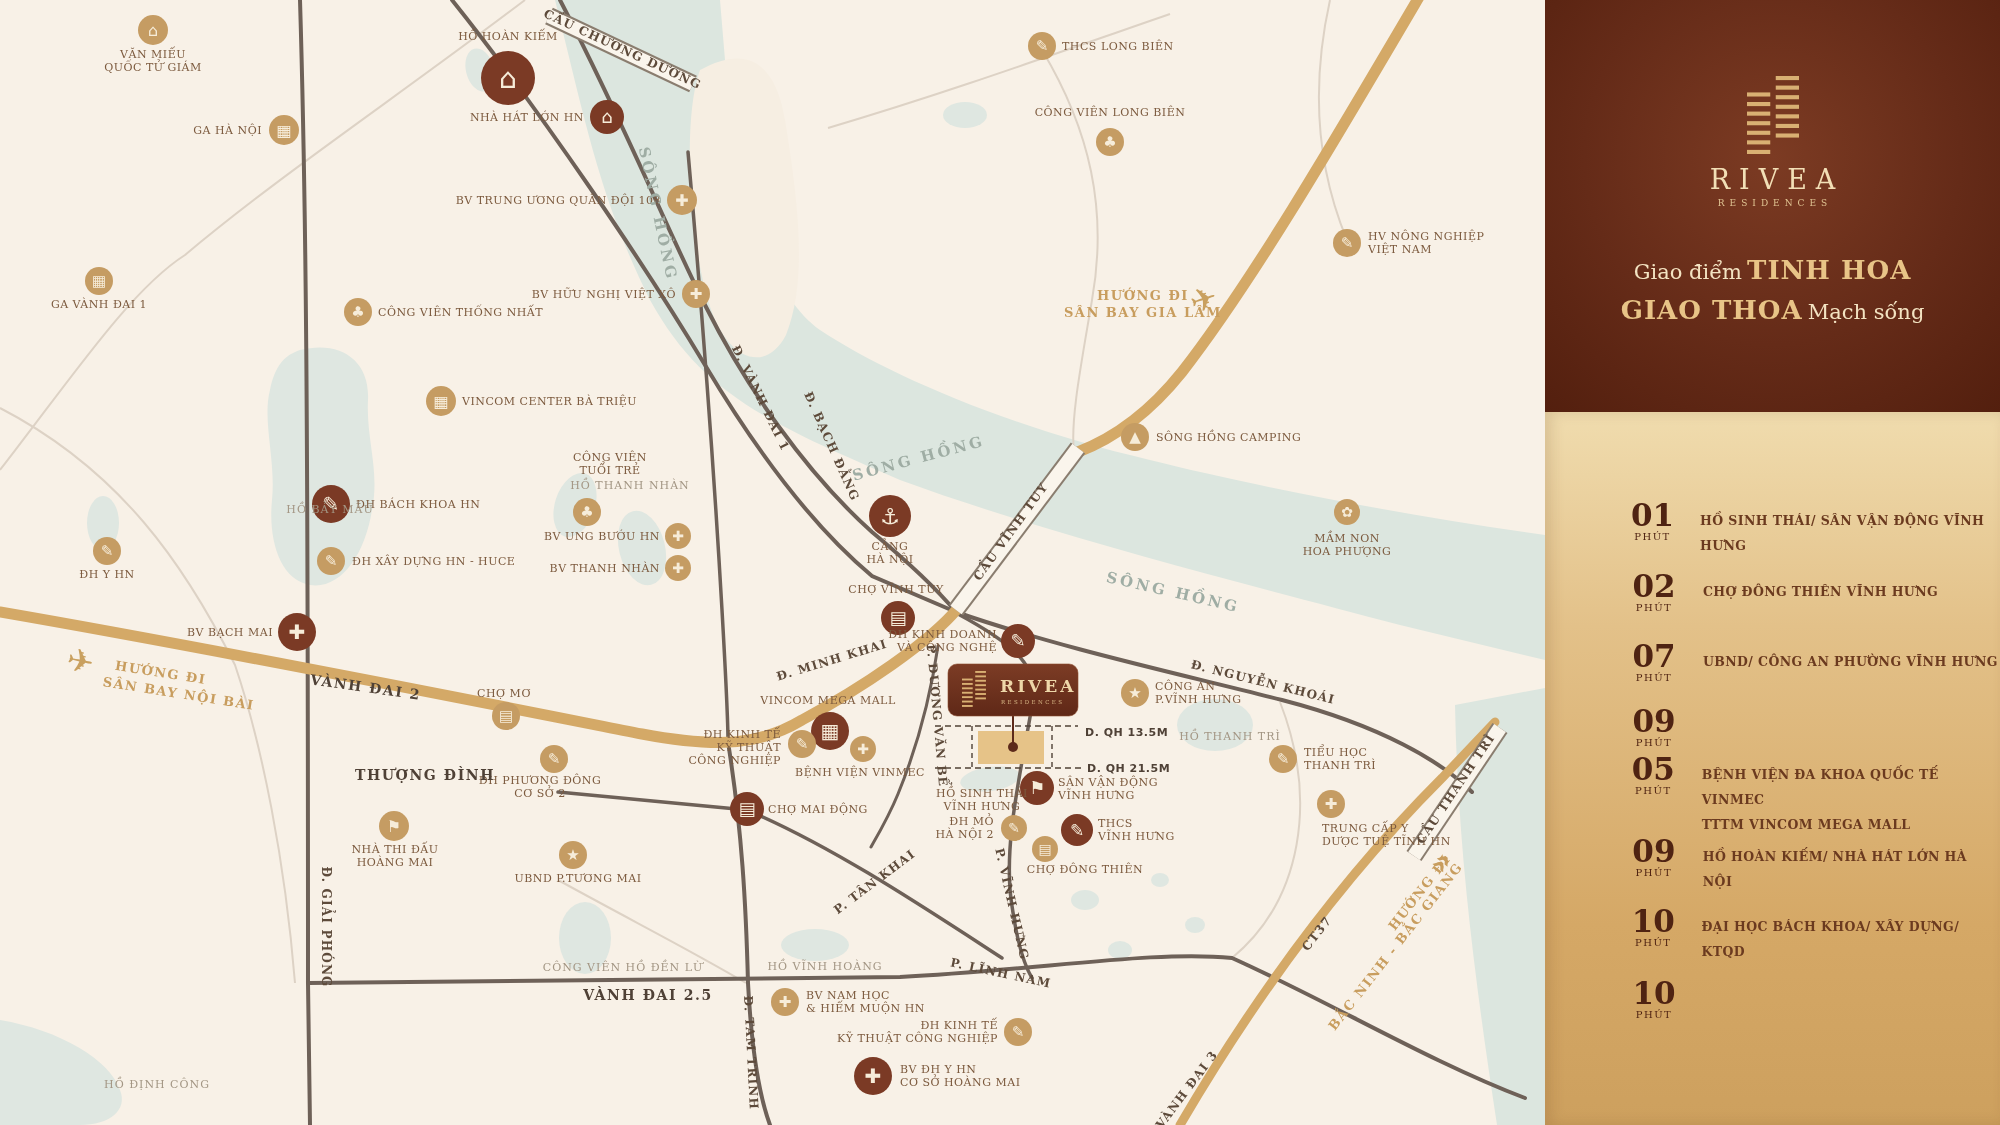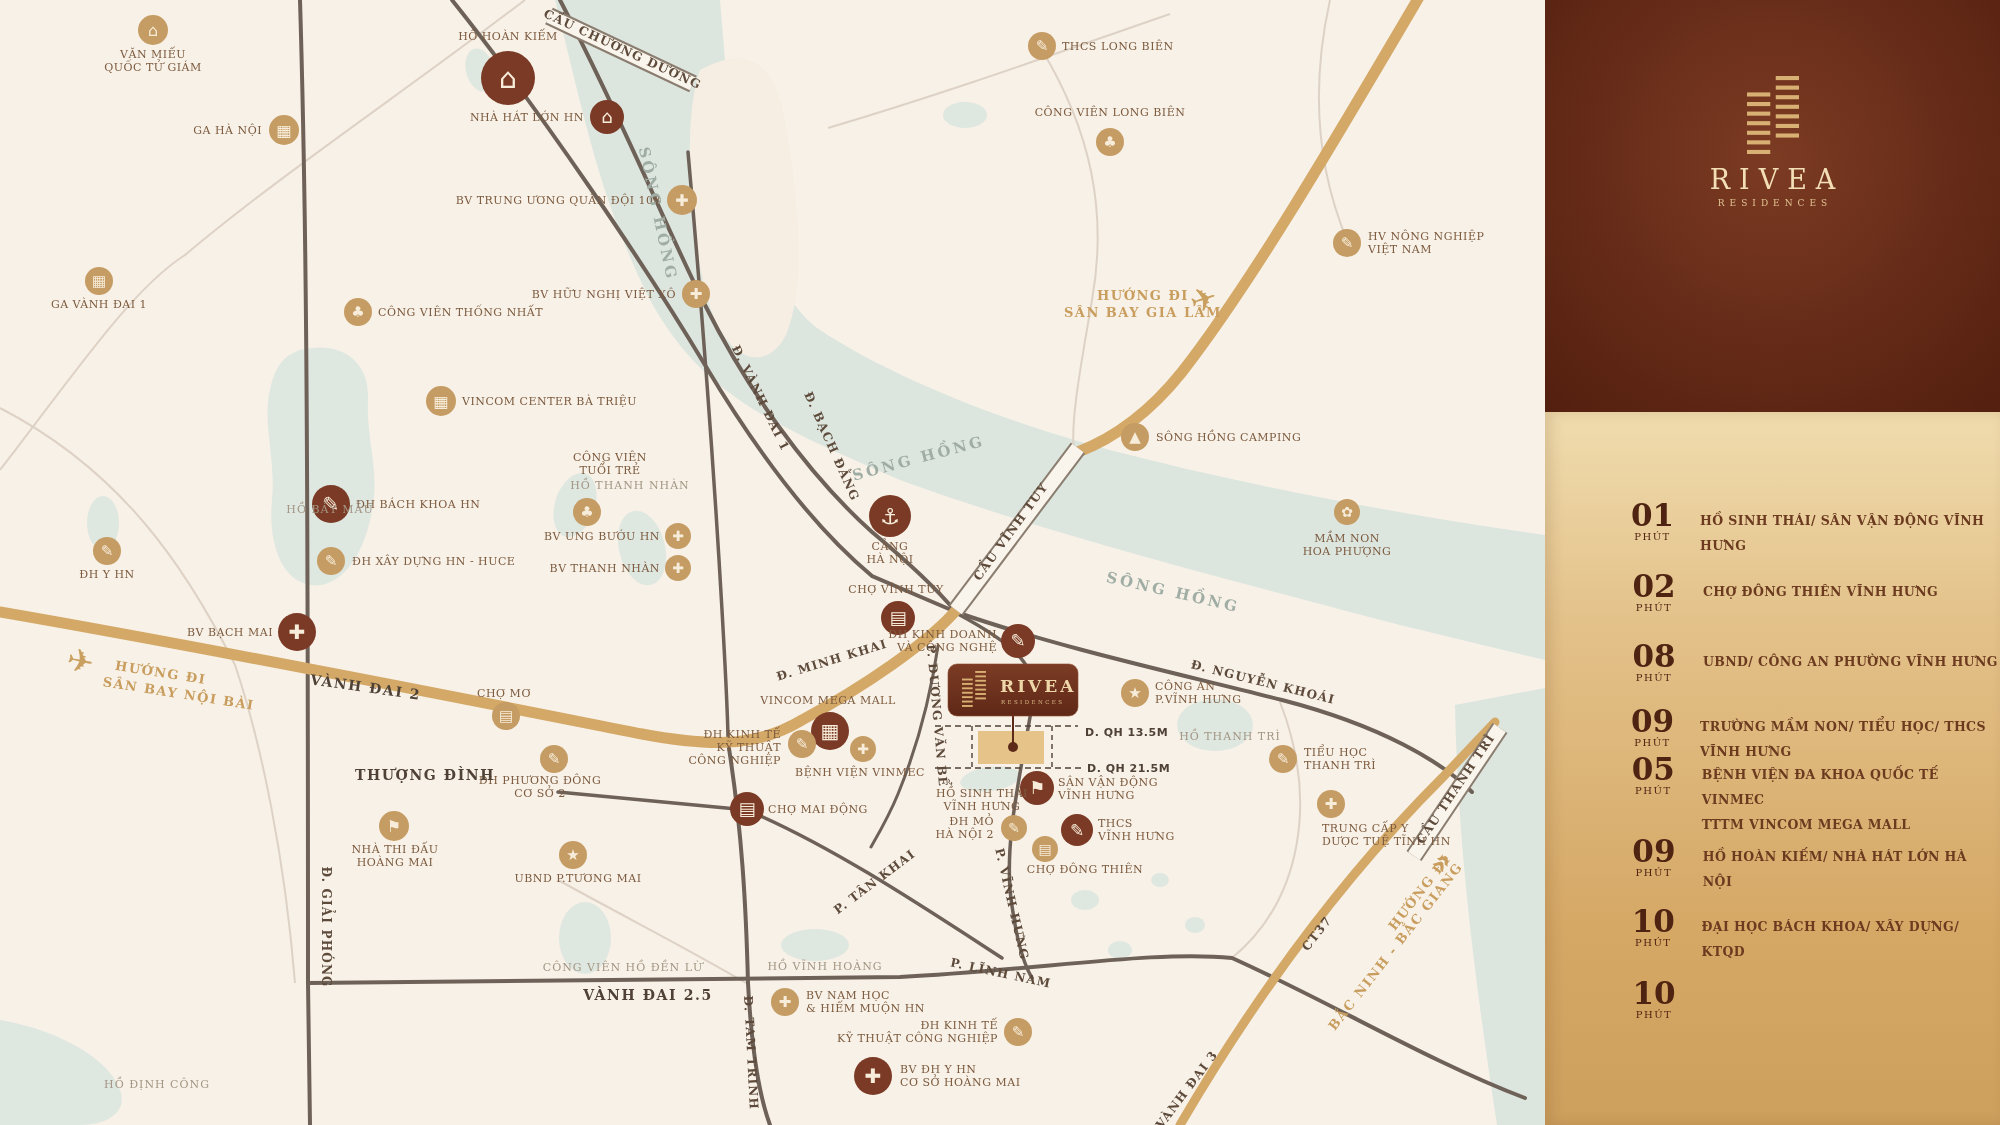--- a/index.html
+++ b/index.html
@@ -426,50 +426,59 @@
     </svg>
   </div>
 
   <div class="panel">
     <div class="panel-header">
       <svg class="brand-logo" viewBox="0 0 38 57">
           <use href="#logo-mark"></use>
         </svg>
       <div class="brand-name">RIVEA</div>
       <div class="brand-sub">RESIDENCES</div>
+      <div class="tagline">
+        <div>
+          <span class="tg-script">Giao điểm</span>
+          <span class="tg-caps">TINH HOA</span>
+        </div>
+        <div>
+          <span class="tg-caps">GIAO THOA</span>
+          <span class="tg-script">Mạch sống</span>
+        </div>
+      </div>
     </div>
 
     <div class="panel-list">
       <div class="t-row" style="top:88px">
         <div class="t-num">
             <div class="n">01</div>
             <div class="u">PHÚT</div>
           </div>
         <div class="t-label">HỒ SINH THÁI/ SÂN VẬN ĐỘNG VĨNH HƯNG</div>
       </div>
       <div class="t-row" style="top:159px">
         <div class="t-num">
             <div class="n">02</div>
             <div class="u">PHÚT</div>
           </div>
         <div class="t-label">CHỢ ĐÔNG THIÊN VĨNH HƯNG</div>
       </div>
       <div class="t-row" style="top:229px">
         <div class="t-num">
-            <div class="n">08</div>
+            <div class="n">07</div>
             <div class="u">PHÚT</div>
           </div>
         <div class="t-label">UBND/ CÔNG AN PHƯỜNG VĨNH HƯNG</div>
       </div>
       <div class="t-row" style="top:294px">
         <div class="t-num">
             <div class="n">09</div>
             <div class="u">PHÚT</div>
           </div>
-        <div class="t-label">TRƯỜNG MẦM NON/ TIỂU HỌC/ THCS VĨNH HƯNG</div>
       </div>
       <div class="t-row" style="top:342px">
         <div class="t-num">
             <div class="n">05</div>
             <div class="u">PHÚT</div>
           </div>
         <div class="t-label">BỆNH VIỆN ĐA KHOA QUỐC TẾ VINMEC
 TTTM VINCOM MEGA MALL</div>
       </div>
       <div class="t-row" style="top:424px">

